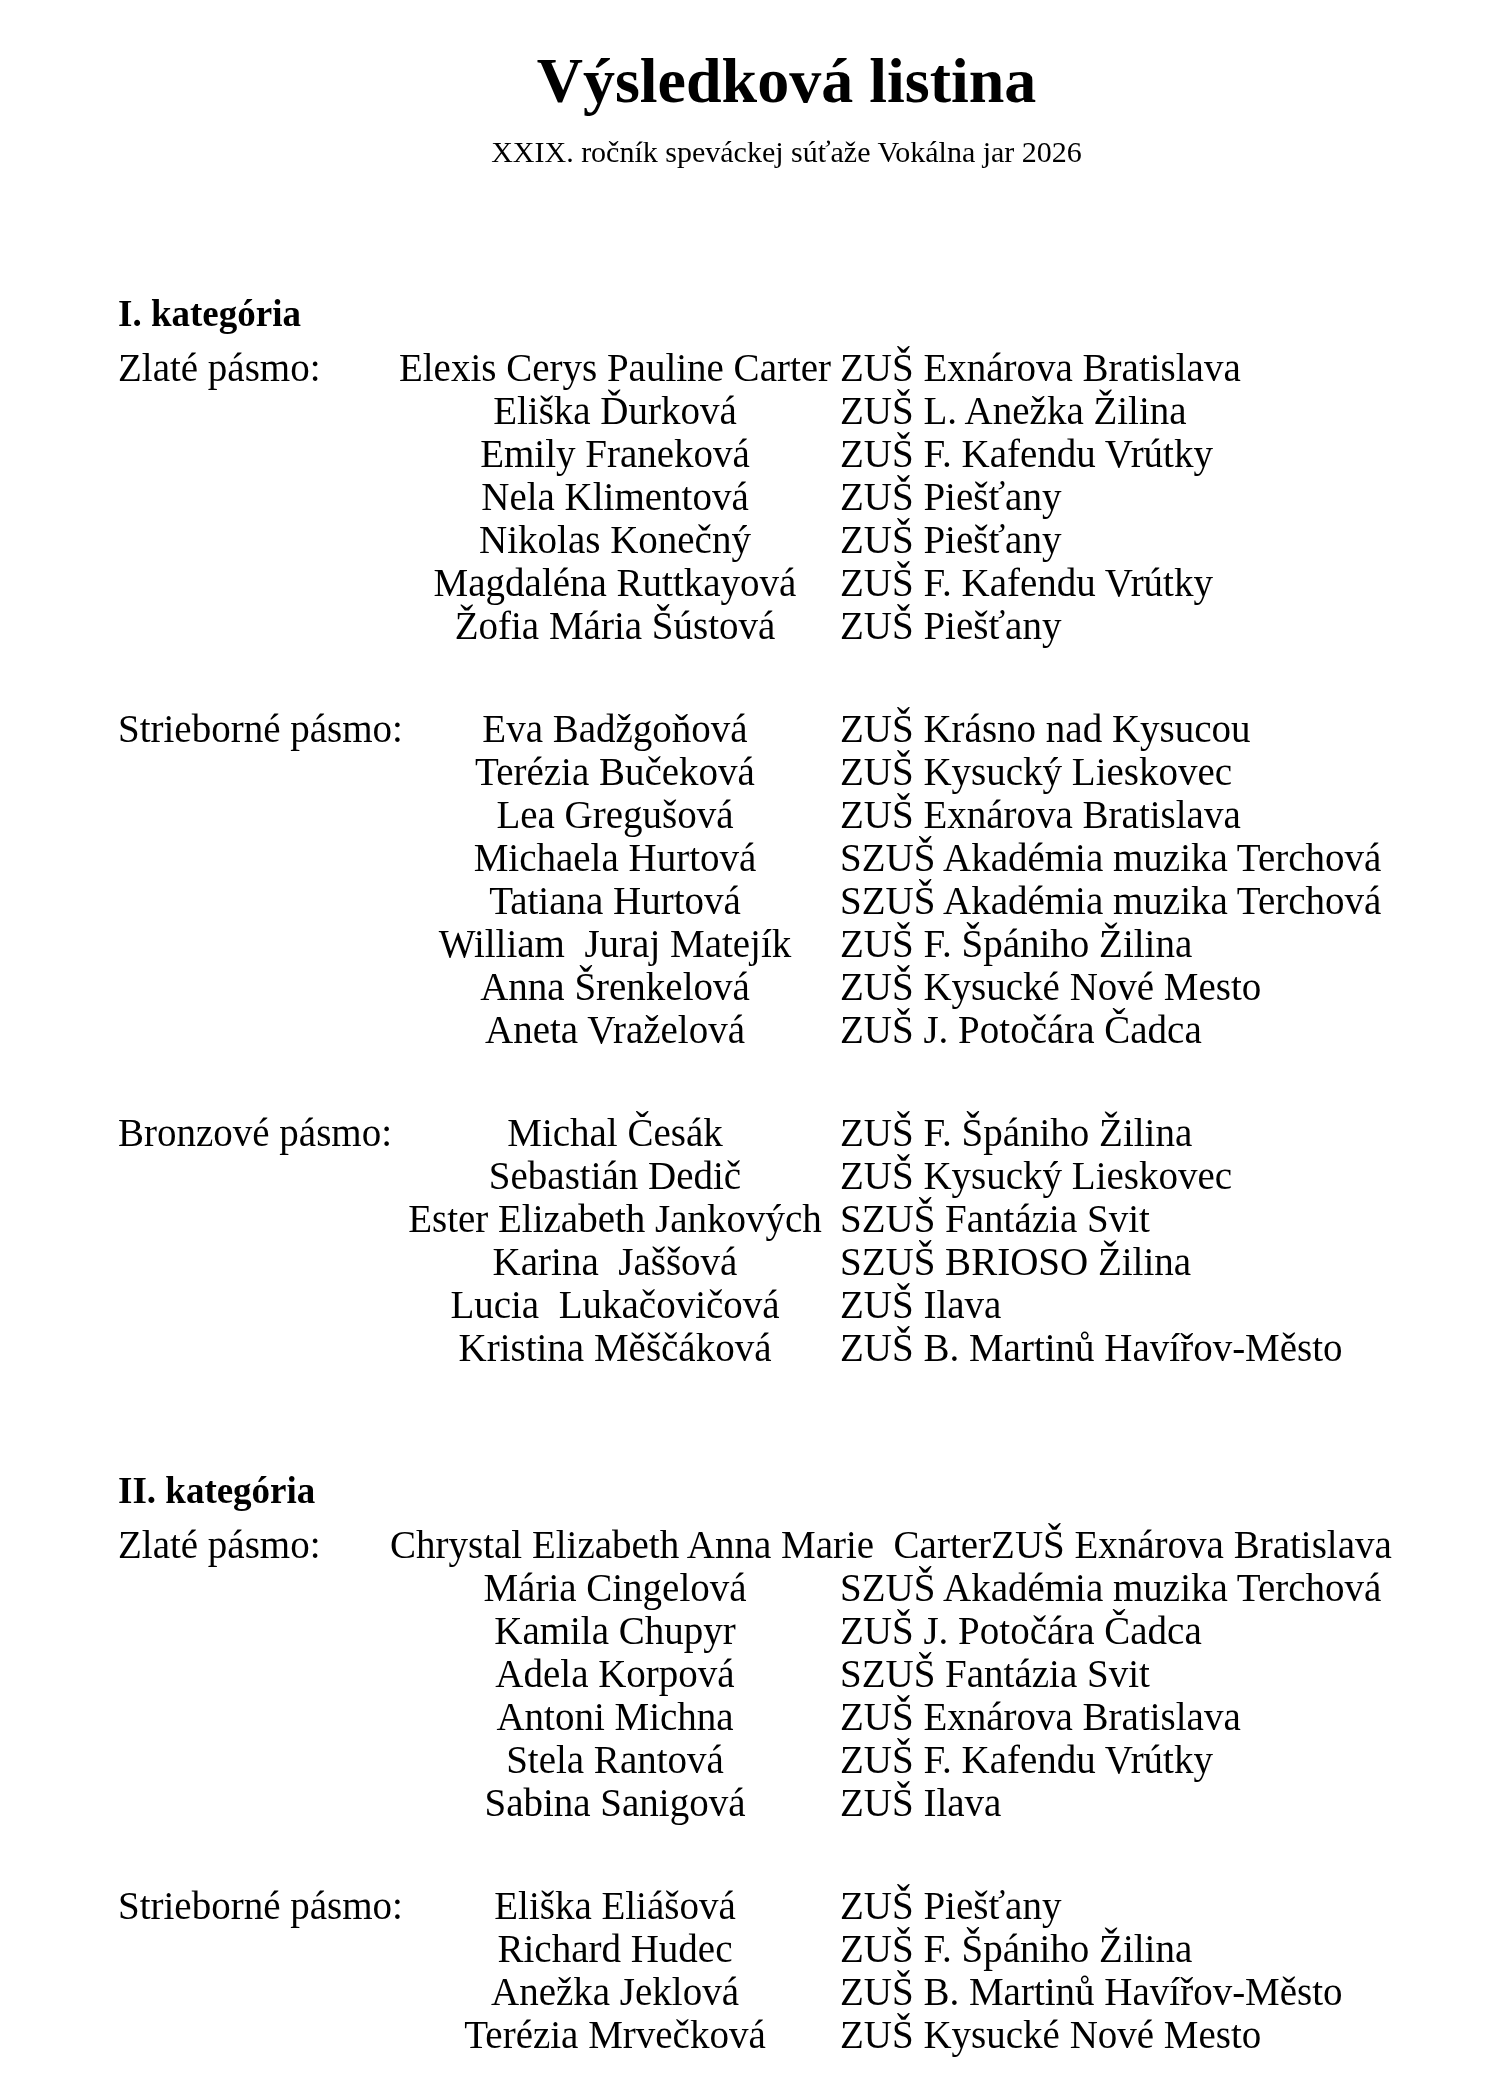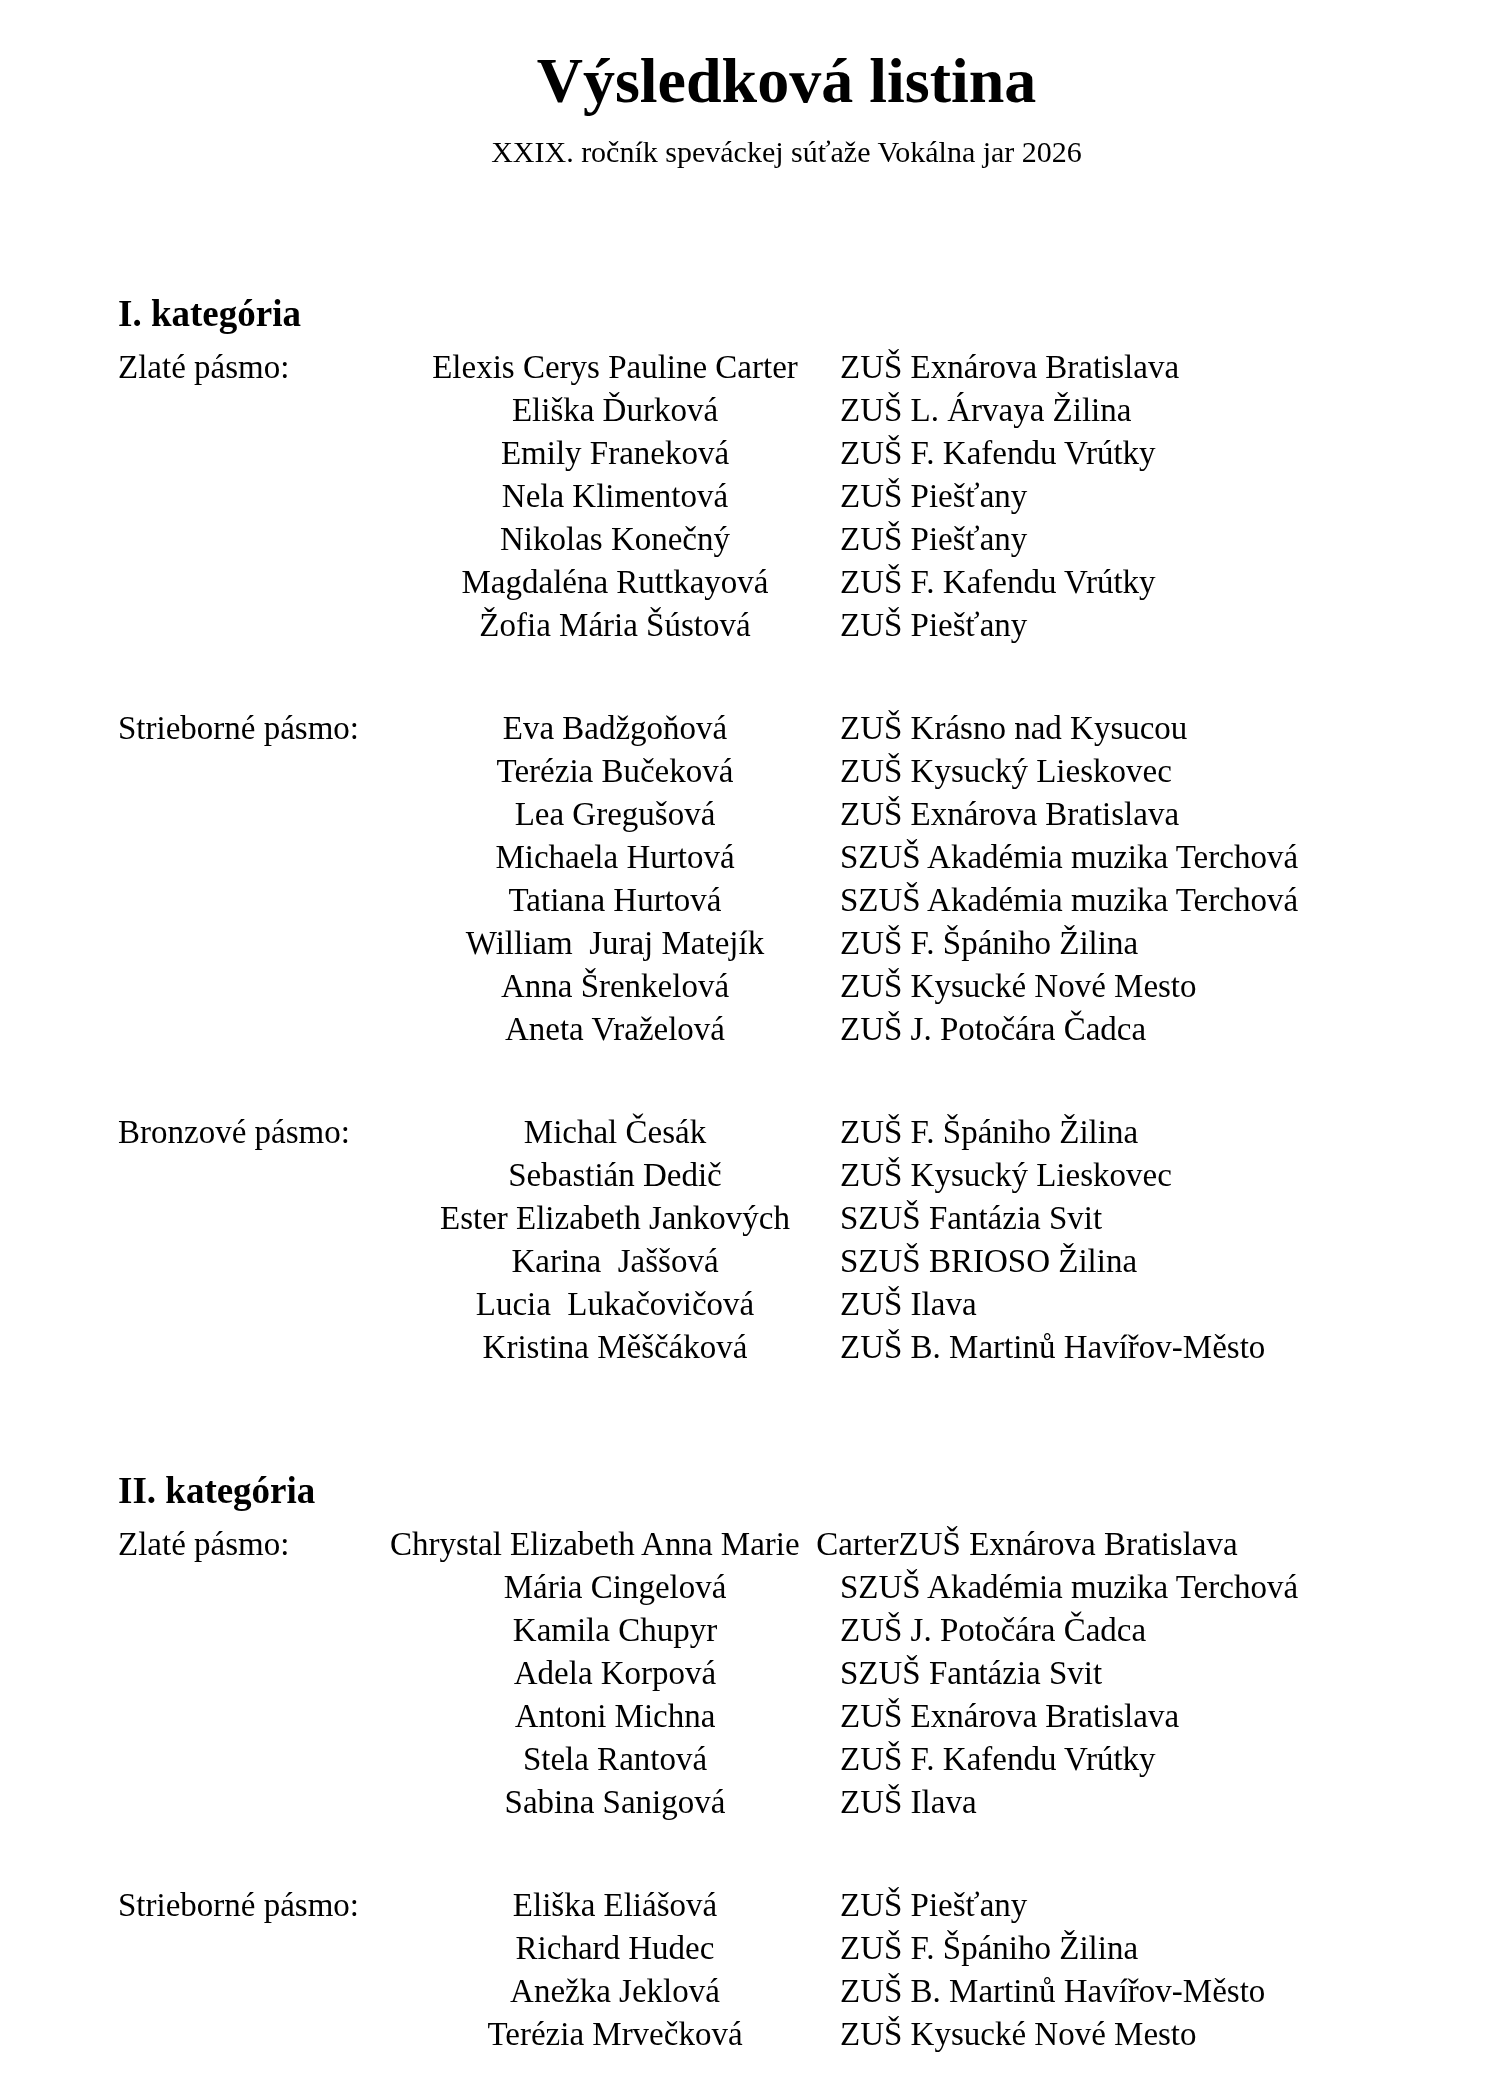--- a/index.html
+++ b/index.html
@@ -54,21 +54,21 @@
   }
   .band-group {
     margin-bottom: 60px;
   }
   .band-group:last-child {
     margin-bottom: 0;
   }
   .result-row {
     display: flex;
     align-items: baseline;
-    font-size: 33px;
+    font-size: 39px;
     line-height: 43px;
   }
   .cell-label {
     flex: 0 0 272px;
     width: 272px;
     white-space: pre;
   }
   .cell-name {
     box-sizing: border-box;
     min-width: 450px;
@@ -94,21 +94,21 @@
   <div class="band-group">
   <div class="result-row">
     <div class="cell-label">Zlaté pásmo:</div>
     <div class="cell-name">Elexis Cerys Pauline Carter</div>
     <div class="cell-school">ZUŠ Exnárova Bratislava</div>
   </div>
 
   <div class="result-row">
     <div class="cell-label"></div>
     <div class="cell-name">Eliška Ďurková</div>
-    <div class="cell-school">ZUŠ L. Árvaya Žilina</div>
+    <div class="cell-school">ZUŠ L. Anežka Žilina</div>
   </div>
 
   <div class="result-row">
     <div class="cell-label"></div>
     <div class="cell-name">Emily Franeková</div>
     <div class="cell-school">ZUŠ F. Kafendu Vrútky</div>
   </div>
 
   <div class="result-row">
     <div class="cell-label"></div>

